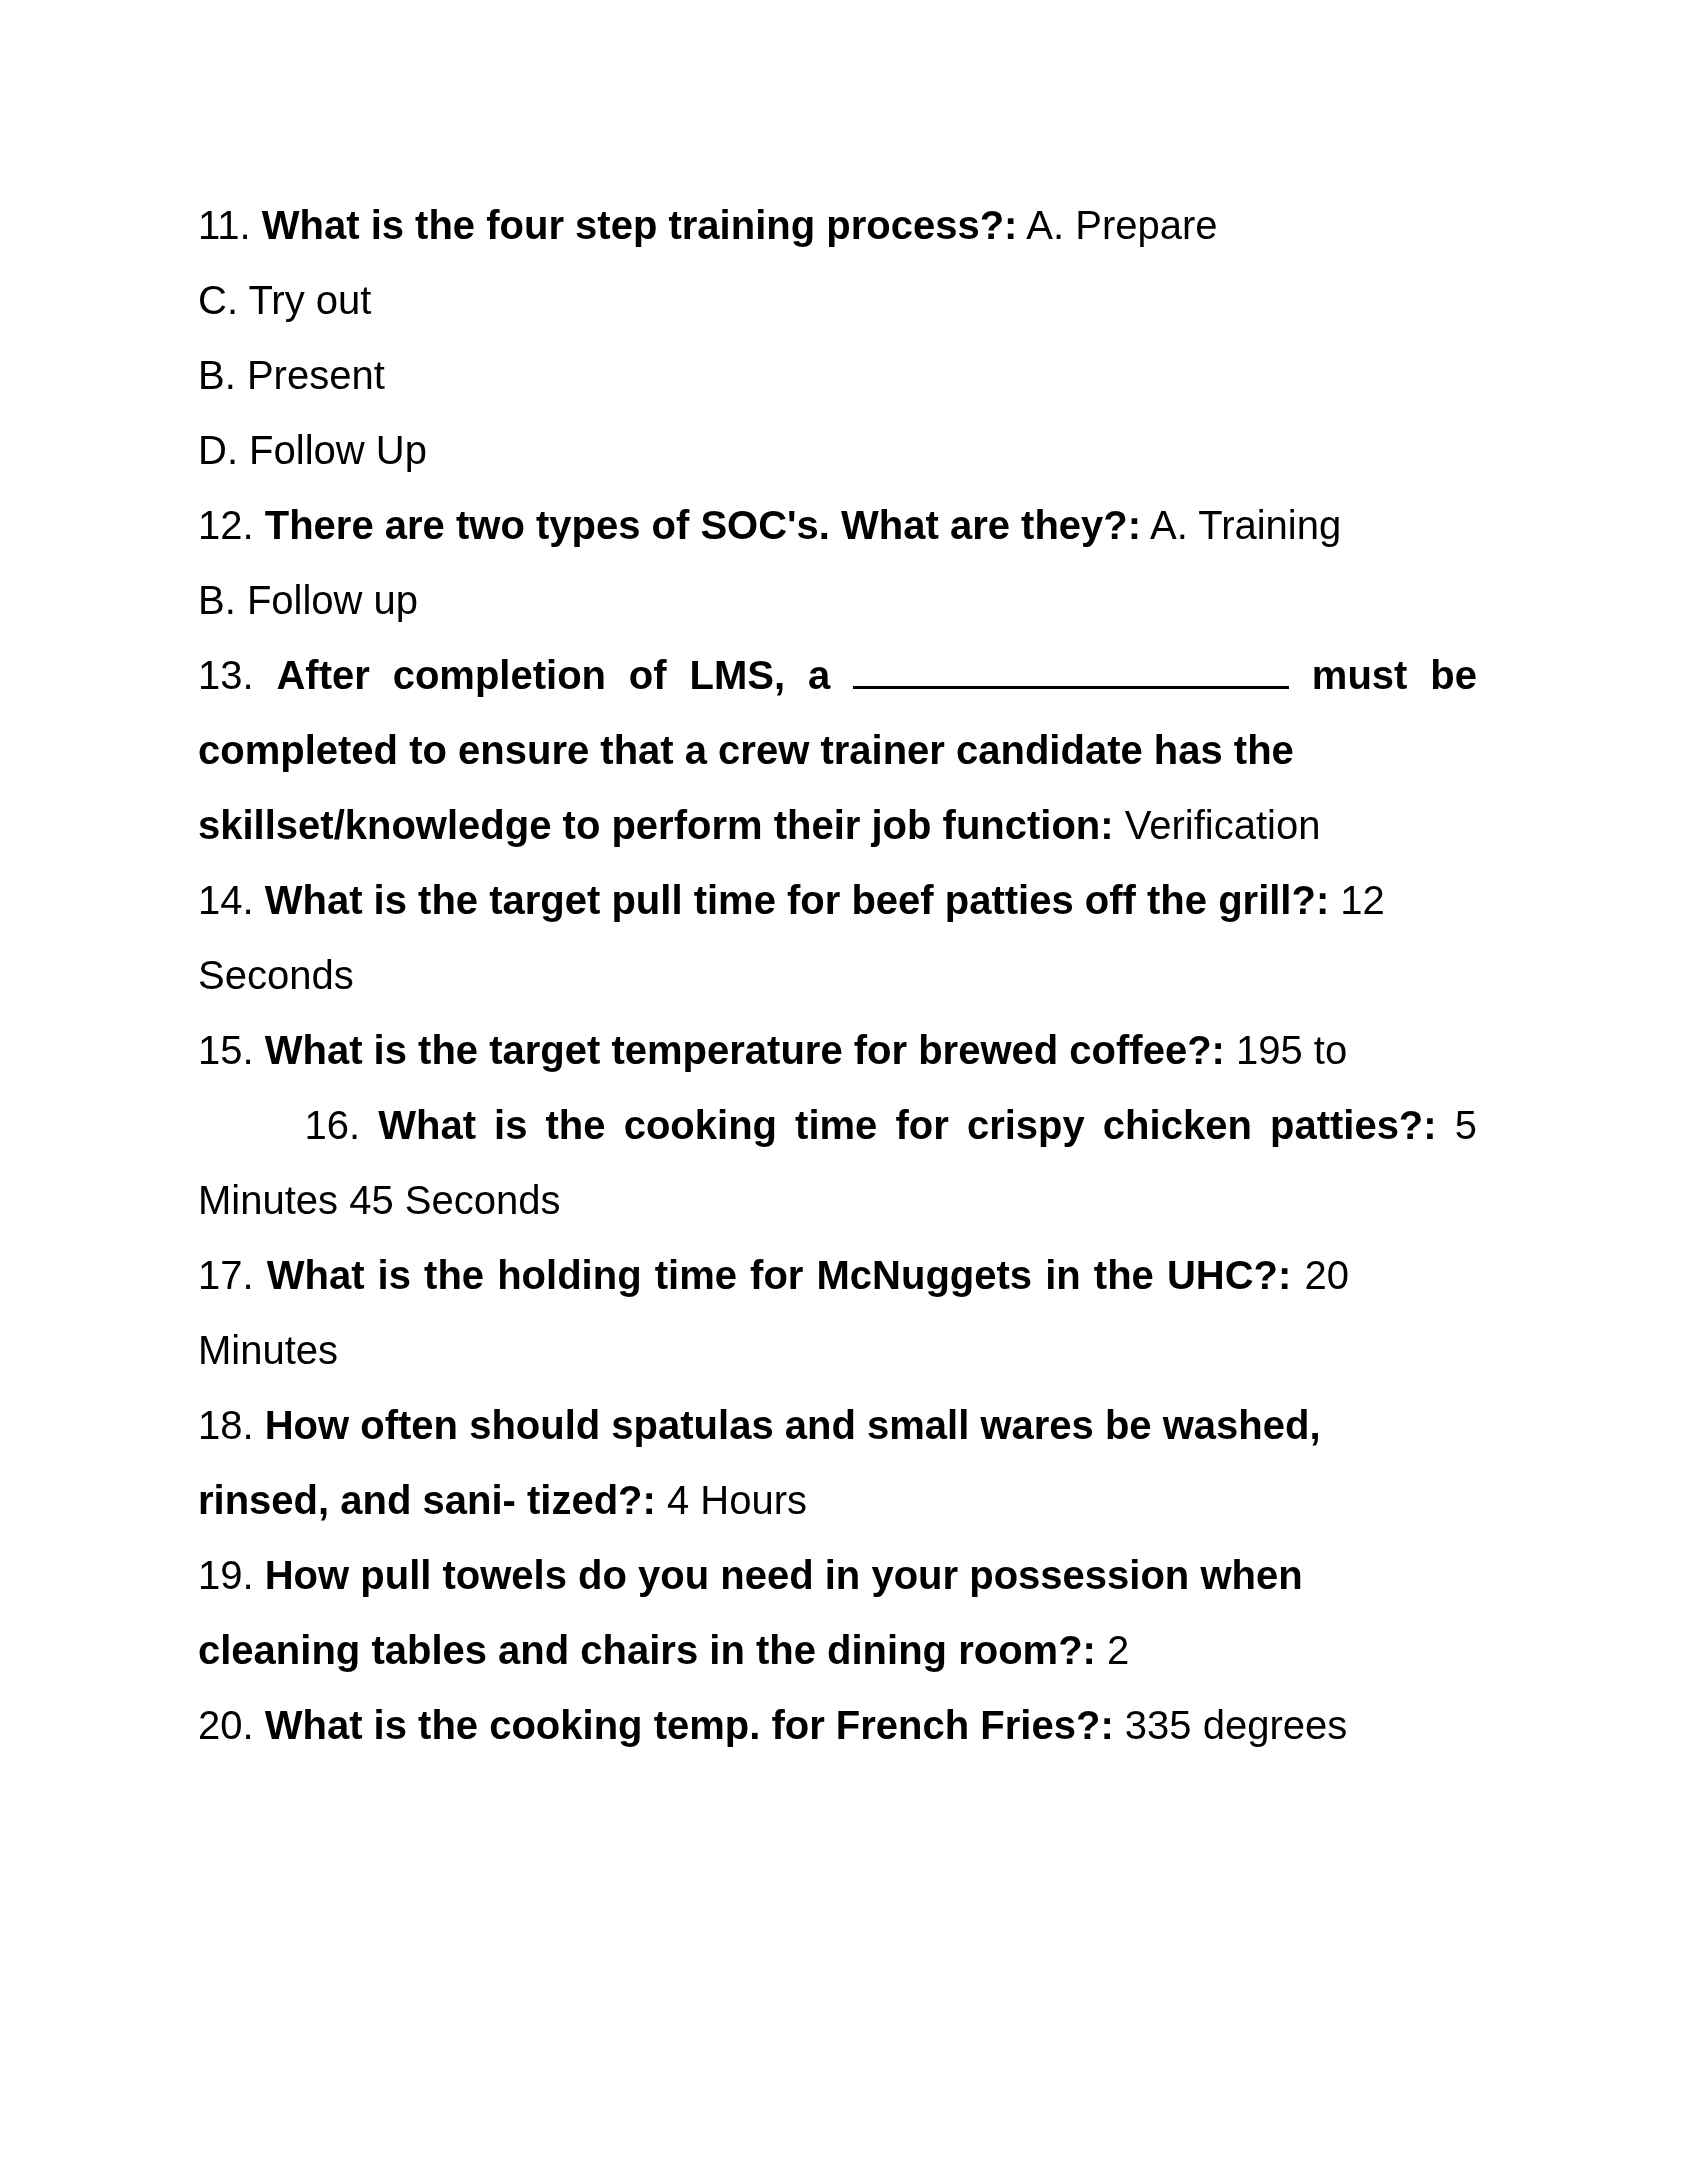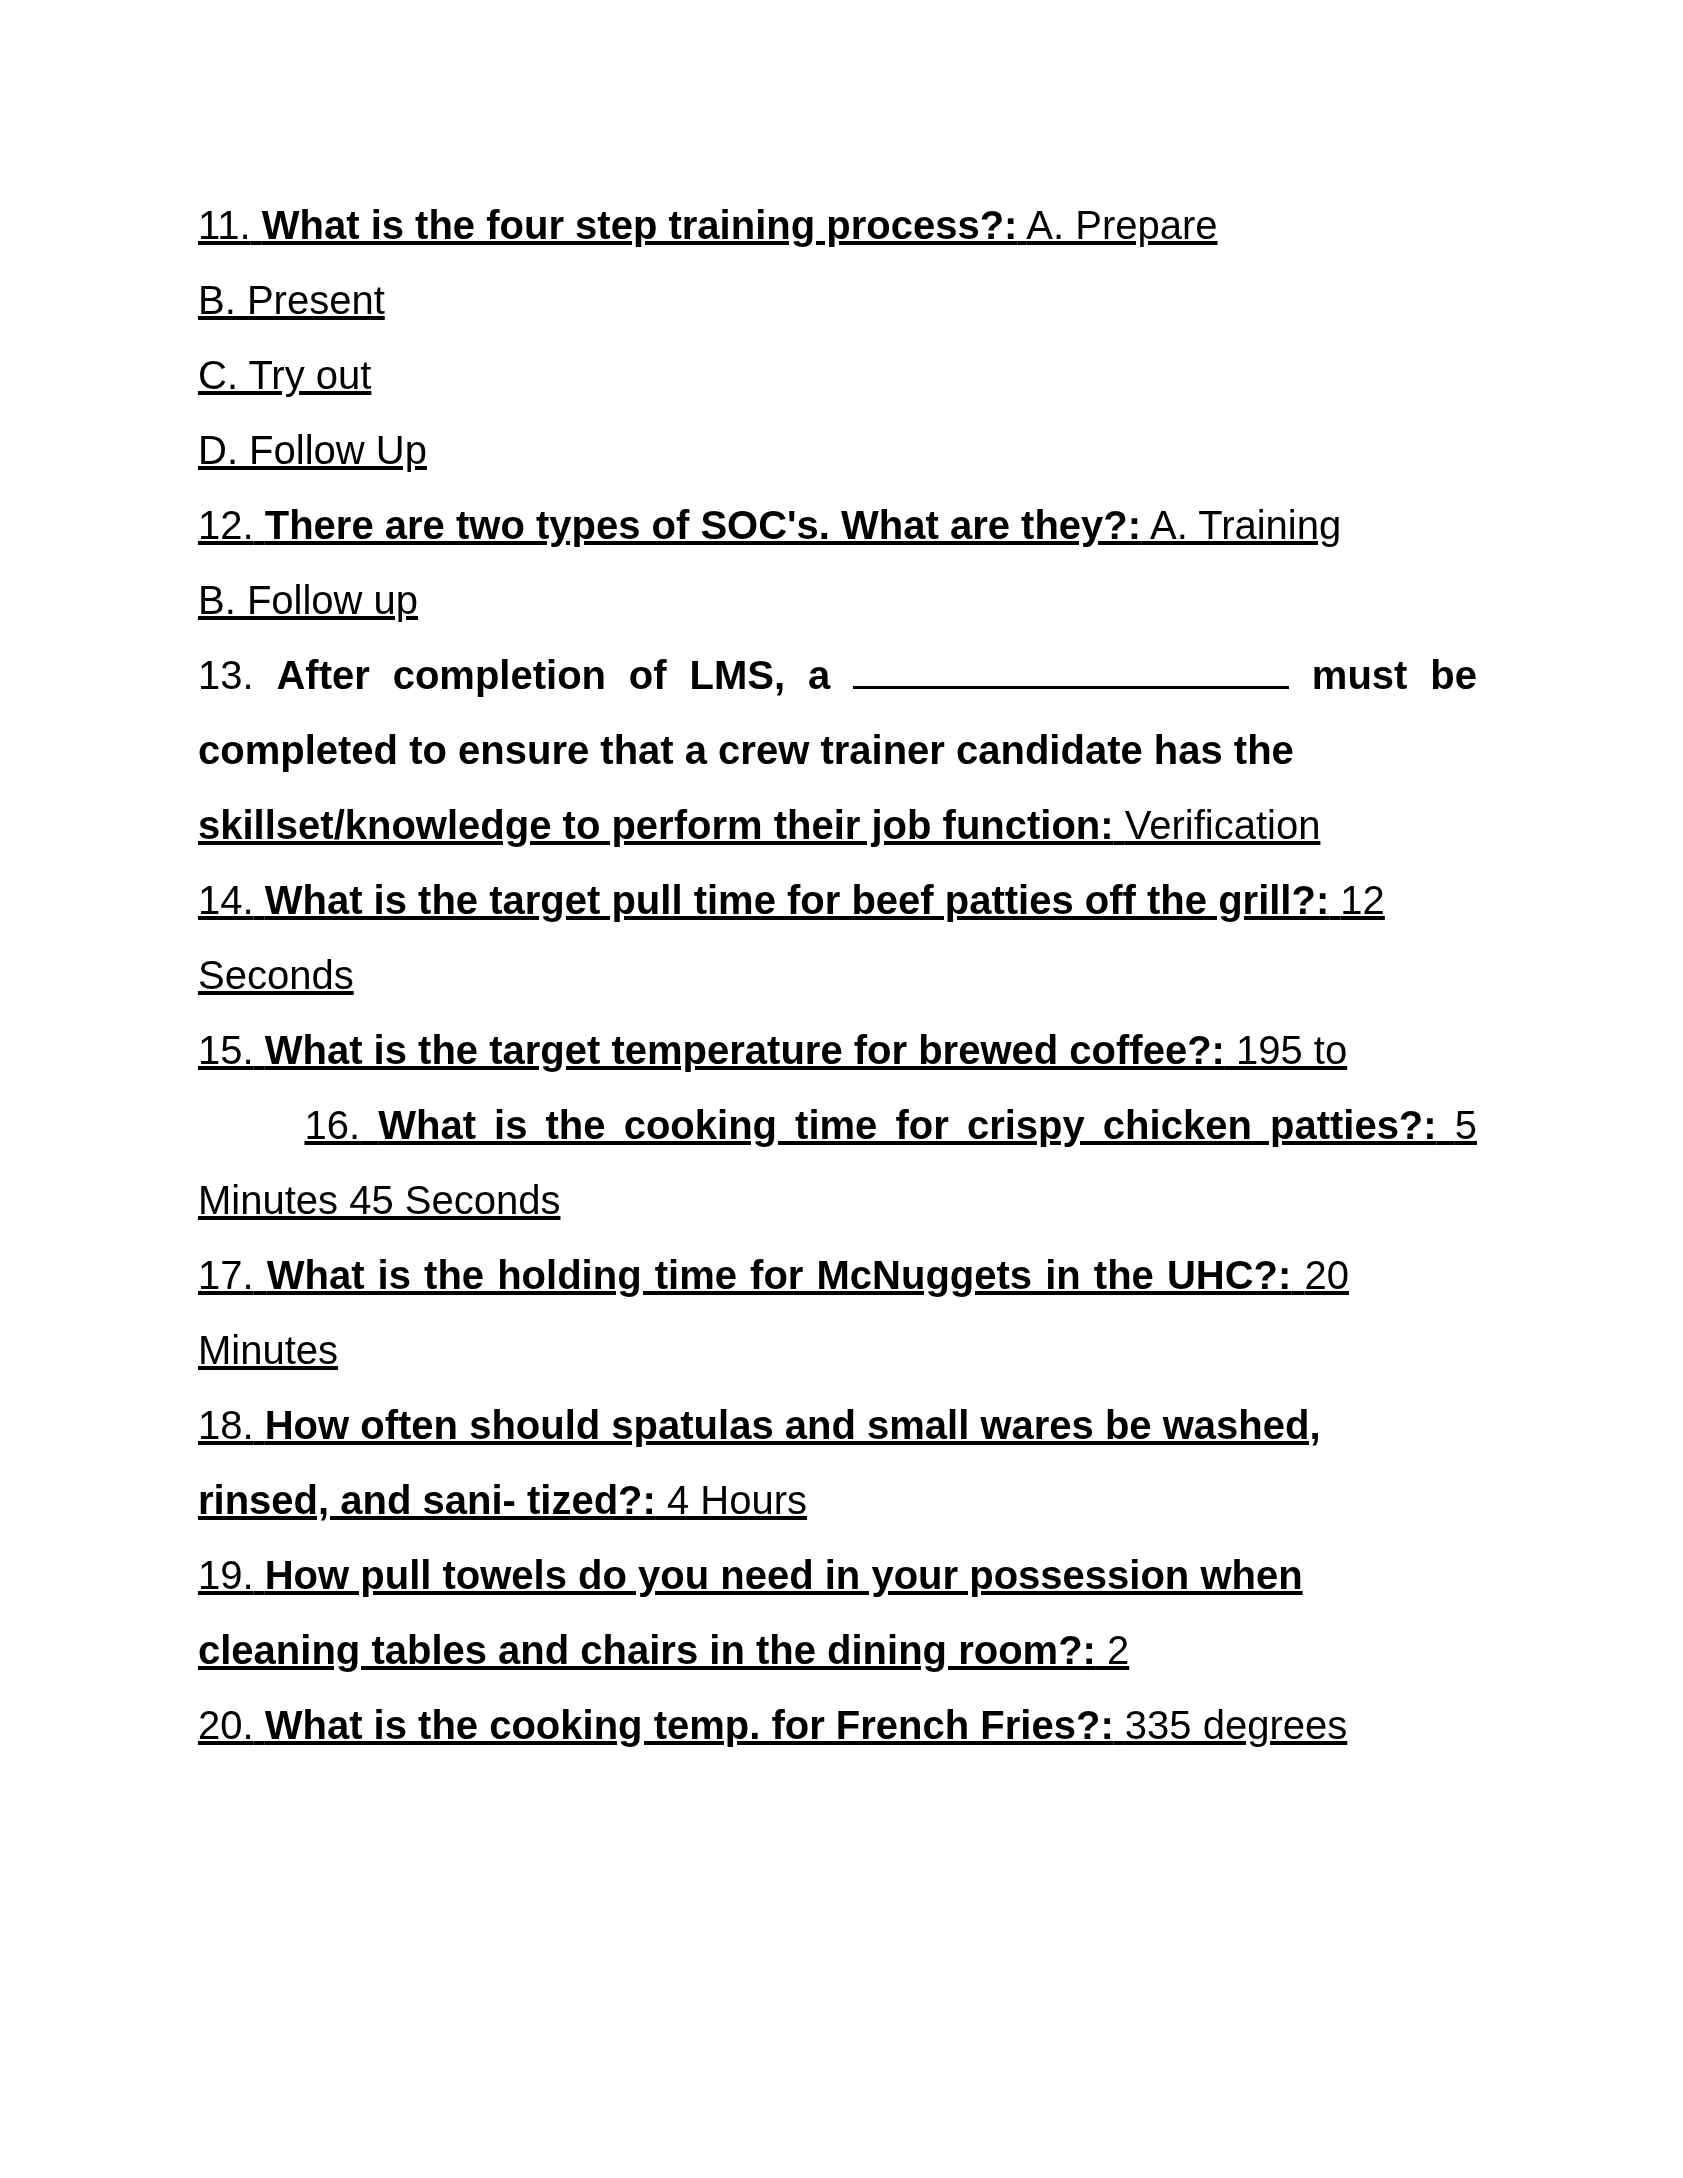--- a/index.html
+++ b/index.html
@@ -19,21 +19,20 @@
       top: 188px;
       width: 1279px;
       font-family: "Liberation Sans", sans-serif;
       font-size: 40px;
       line-height: 75px;
       color: #000000;
     }
     .line {
       display: block;
       white-space: nowrap;
-      text-decoration: underline;
     }
     .para {
       display: block;
       text-align: justify;
     }
     .q {
       font-weight: bold;
     }
     .num, .ans {
       font-weight: normal;
@@ -49,22 +48,22 @@
 </head>
 <body>
 
 <div class="page">
 
   <div class="line">
     <span class="num">11.</span>
     <span class="q">What is the four step training process?:</span>
     <span class="ans">A. Prepare</span>
   </div>
+  <div class="line">C. Try out</div>
   <div class="line">B. Present</div>
-  <div class="line">C. Try out</div>
   <div class="line">D. Follow Up</div>
 
   <div class="line">
     <span class="num">12.</span>
     <span class="q">There are two types of SOC's. What are they?:</span>
     <span class="ans">A. Training</span>
   </div>
   <div class="line">B. Follow up</div>
 
   <div class="para">

